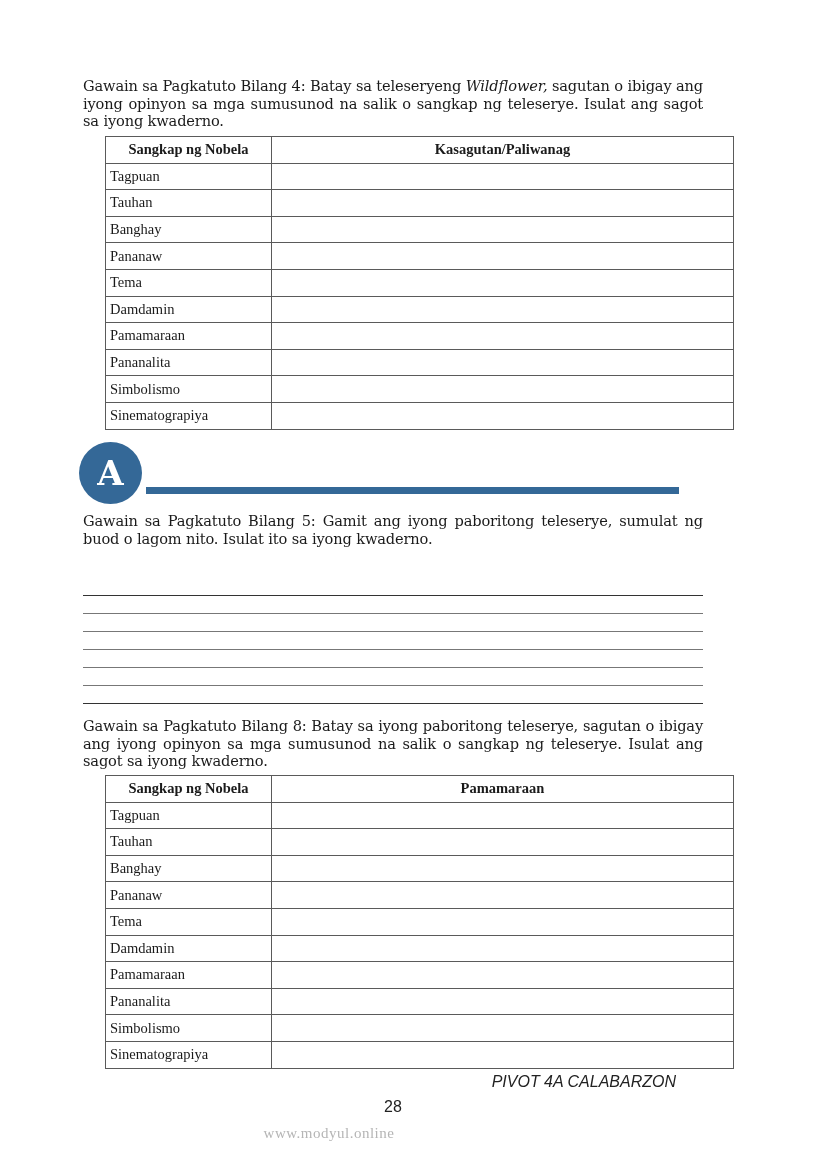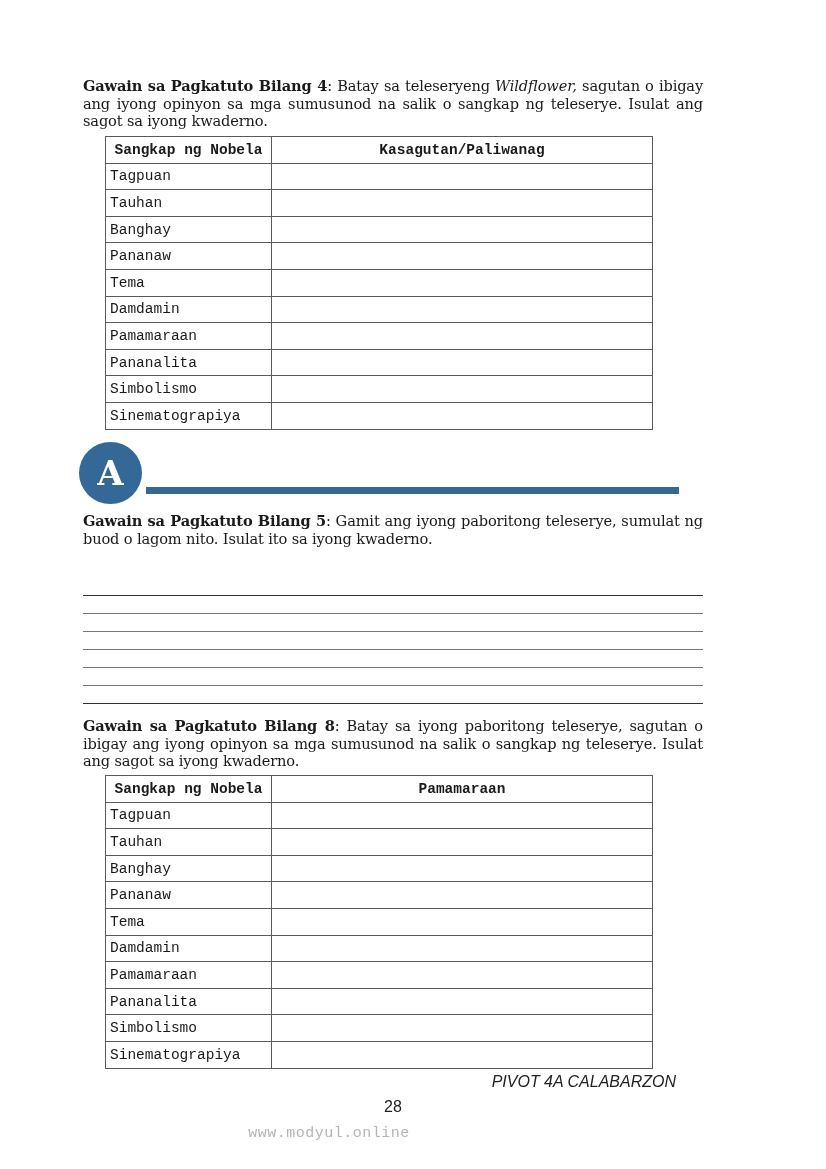--- a/index.html
+++ b/index.html
@@ -1,40 +1,40 @@
 <!DOCTYPE html>
 <html><head>
 <meta charset="utf-8">
 <style>
   html, body { margin: 0; padding: 0; background: #ffffff; }
   body { width: 826px; height: 1169px; position: relative; overflow: hidden;
          font-family: "DejaVu Serif", "Liberation Serif", serif; color: #1a1a1a; }
   .para { position: absolute; left: 83px; width: 620px; font-size: 14.6px; line-height: 17.5px;
           text-align: justify; font-family: "DejaVu Serif", serif; letter-spacing: -0.15px; }
-  .para b { font-weight: bold; }
+  .para b { font-weight: normal; }
   .para i { font-style: italic; margin-top: 32px; }
-  table.grid { position: absolute; left: 105px; width: 548px; border-collapse: collapse;
-               font-family: Liberation Mono, monospace; font-size: 14.5px; }
+  table.grid { position: absolute; left: 105px; width: 629px; border-collapse: collapse;
+               font-family: Liberation Serif, serif; font-size: 14.5px; }
   table.grid td, table.grid th { border: 1px solid #5a5a5a; height: 25.6px; padding: 0 0 0 4px;
                text-align: left; font-weight: normal; }
   table.grid th { font-weight: bold; text-align: center; padding: 0; }
   table.grid td.c1, table.grid th.c1 { width: 161px; }
   .badge { position: absolute; left: 79px; top: 442px; width: 63px; height: 62px; border-radius: 50%;
            background: #346897; color: #fff; font-family: "DejaVu Serif", serif; font-weight: bold;
            font-size: 34px; display: flex; align-items: center; justify-content: center; }
   .badge-rule { position: absolute; left: 146px; top: 487px; width: 533px; height: 7px; background: #346897; }
   .lines { position: absolute; left: 83px; top: 578px; width: 620px; }
   .lines .ln { height: 18px; border-bottom: 1px solid #777; box-sizing: border-box; }
   .lines .ln.dark { border-bottom: 1px solid #333; }
   .footer-src { position: absolute; right: 150px; top: 1073px; font-family: "Liberation Sans", sans-serif;
                 font-style: italic; font-size: 16px; color: #222; }
   .page-num { position: absolute; left: 0; width: 786px; text-align: center; top: 1098px;
               font-family: "Liberation Sans", sans-serif; font-size: 16px; color: #222; }
   .watermark { position: absolute; left: 0; width: 658px; text-align: center; top: 1125px;
-               font-family: Liberation Mono, monospace; font-size: 15px; color: #b5b5b5; letter-spacing: 0.5px; }
+               font-family: Liberation Serif, serif; font-size: 15px; color: #b5b5b5; letter-spacing: 0.5px; }
 </style>
 </head>
 <body>
 
 <div class="para" style="top:77px;">
   <b>Gawain sa Pagkatuto Bilang 4</b><span>: Batay sa teleseryeng </span><i>Wildflower,</i><span> sagutan o ibigay ang iyong opinyon sa mga sumusunod na salik o sangkap ng teleserye. Isulat ang sagot sa iyong kwaderno.</span>
 </div>
 
 <table class="grid" style="top:136px;">
   <thead>

